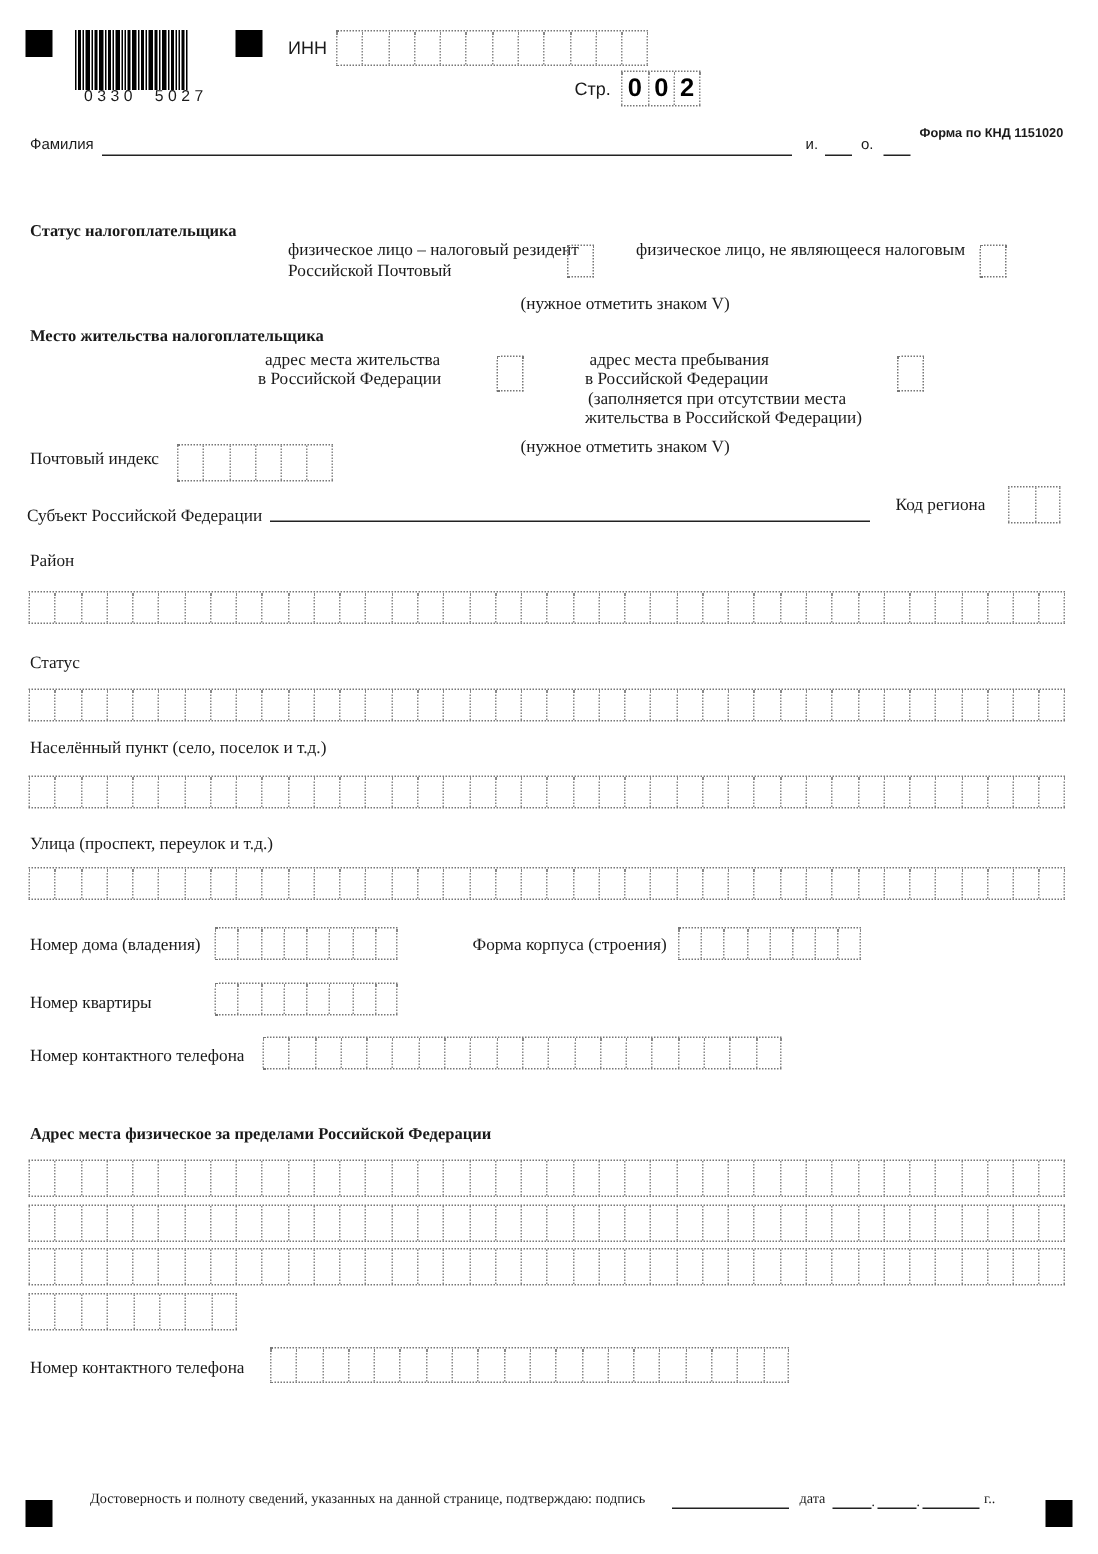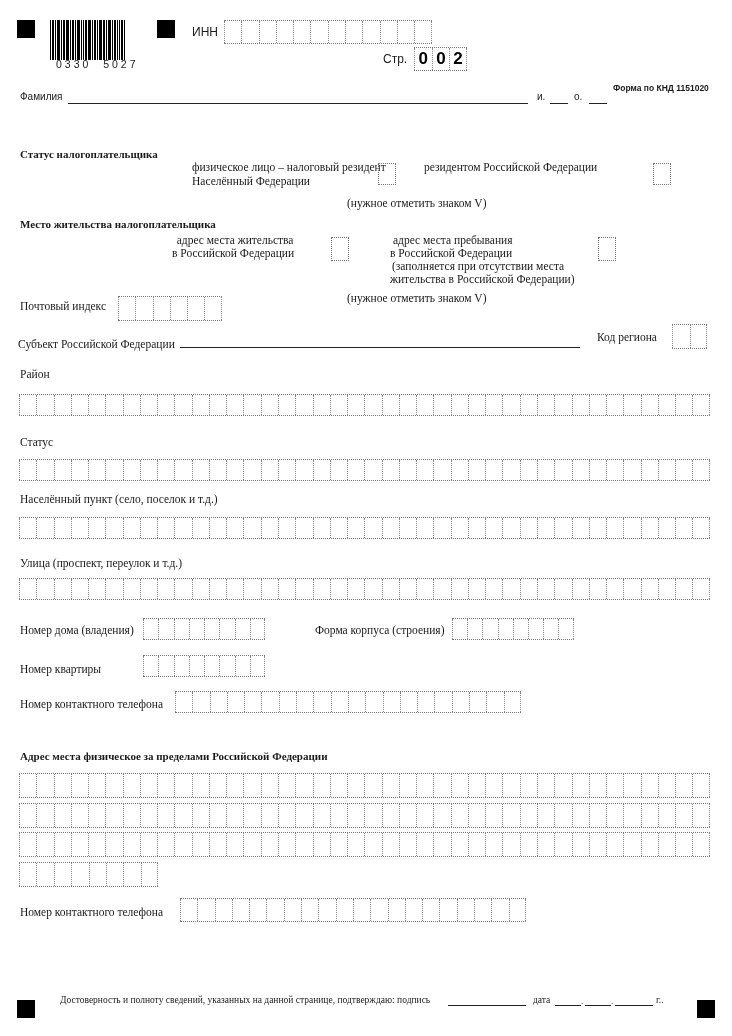--- a/index.html
+++ b/index.html
@@ -90,25 +90,25 @@
 <div class="abs sans" style="left:20px;top:91px;font-size:10px;">Фамилия</div>
 <div class="line" style="left:68px;top:103px;width:460px;"></div>
 <div class="abs sans" style="left:537px;top:91px;font-size:10px;">и.</div>
 <div class="line" style="left:550px;top:103px;width:18px;"></div>
 <div class="abs sans" style="left:574px;top:91px;font-size:10px;">о.</div>
 <div class="line" style="left:589px;top:103px;width:18px;"></div>
 
 <div class="abs serif bold" style="left:20px;top:148px;font-size:11px;">Статус налогоплательщика</div>
 <div class="abs serif" style="left:172px;top:160px;line-height:14px;margin-left:20px;">
   <div>физическое лицо – налоговый резидент</div>
-  <div>Населённый Федерации</div>
+  <div>Российской Почтовый</div>
 </div>
 <div class="chk" style="left:378px;top:163px;"></div>
 <div class="abs serif" style="left:424px;top:160px;line-height:14px;">
-  <div>резидентом Российской Федерации</div>
+  <div>физическое лицо, не являющееся налоговым</div>
 </div>
 <div class="chk" style="left:653px;top:163px;"></div>
 <div class="abs serif" style="left:347px;top:197px;">(нужное отметить знаком V)</div>
 
 <div class="abs serif bold" style="left:20px;top:218px;font-size:11px;">Место жительства налогоплательщика</div>
 <div class="abs serif" style="left:172px;top:234px;line-height:13px;text-align:center;">
   <div style="padding-left:4px;">адрес места жительства</div>
   <div>в Российской Федерации</div>
 </div>
 <div class="chk" style="left:331px;top:237px;height:24px;"></div>

